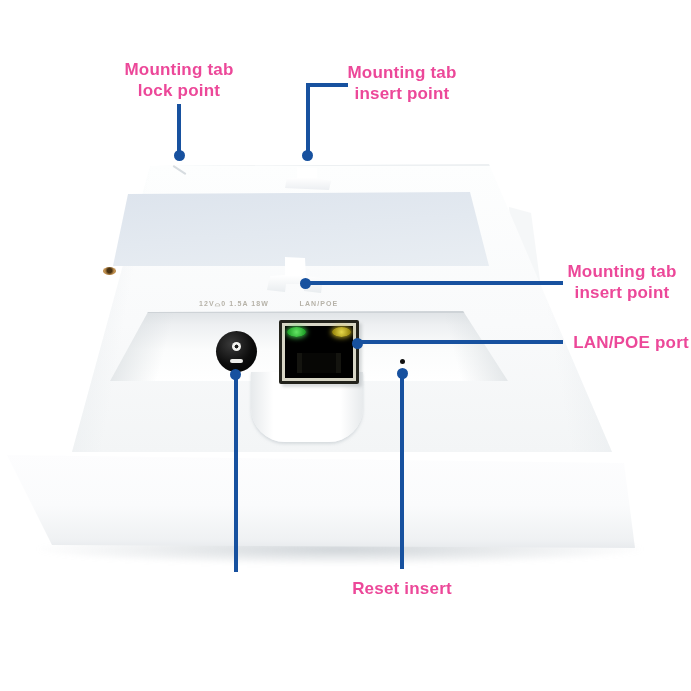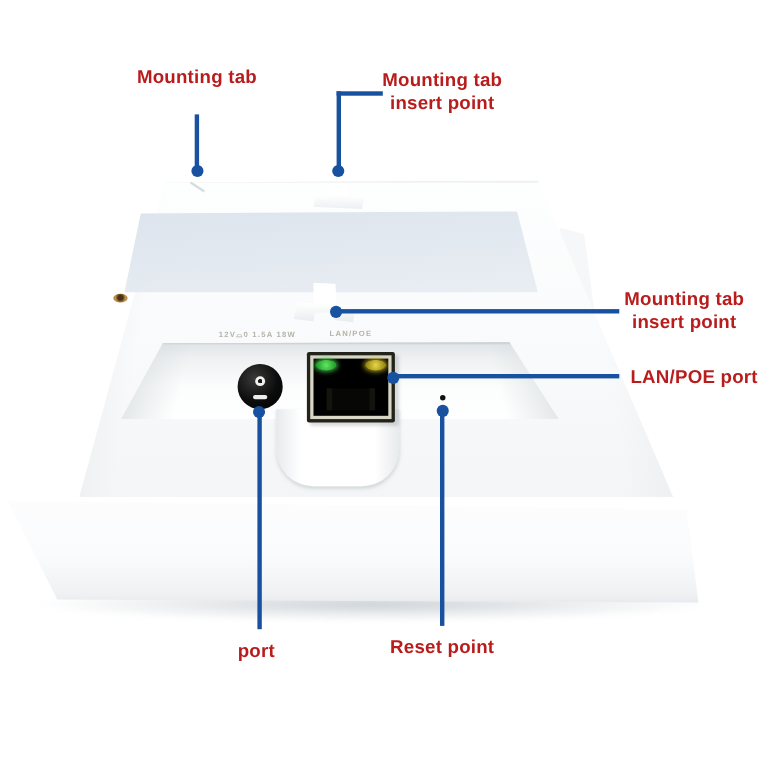--- a/index.html
+++ b/index.html
@@ -85,21 +85,21 @@
     filter:blur(2px);}
 
   .front-band{left:6px;top:451px;width:632px;height:99px;
     clip-path:polygon(1px 4px,618px 12px,629px 97px,46px 94px);
     background:linear-gradient(180deg,#fdfdfe 0%,#fafbfc 55%,#eff1f3 90%,#e6e9ec 100%);}
   .band-fold{left:60px;top:2px;width:552px;height:2px;background:#eef1f3;}
 
   
   .cl-line{position:absolute;background:#17519f;}
   .cl-dot{position:absolute;width:11px;height:11px;border-radius:50%;background:#17519f;}
-  .cl-label{position:absolute;font-size:17px;font-weight:600;color:#b91c1c;
+  .cl-label{position:absolute;font-size:17px;font-weight:600;color:#ec4899;
     text-align:center;line-height:21px;letter-spacing:0.2px;}
   .cl-label span{display:block;}
 </style>
 </head>
 <body>
 
 <div class="stage">
 
   <div class="abs fin fin-left"></div>
   <div class="abs fin fin-right"></div>
@@ -141,20 +141,21 @@
 
   <div class="abs reset-hole"></div>
 
   <div class="abs device-shadow"></div>
   <div class="abs front-band">
     <div class="abs band-fold"></div>
   </div>
 
   <div class="cl-label" style="left:99px;top:59px;width:160px;">
     <span>Mounting tab</span>
+    <span>lock point</span>
   </div>
   <div class="cl-line" style="left:177px;top:104px;width:4px;height:48px;"></div>
   <div class="cl-dot" style="left:174px;top:150px;"></div>
 
   <div class="cl-label" style="left:322px;top:62px;width:160px;">
     <span>Mounting tab</span>
     <span>insert point</span>
   </div>
   <div class="cl-line" style="left:306px;top:83px;width:42px;height:4px;"></div>
   <div class="cl-line" style="left:306px;top:83px;width:4px;height:69px;"></div>
@@ -169,22 +170,21 @@
 
   <div class="cl-dot" style="left:352px;top:338px;"></div>
   <div class="cl-line" style="left:360px;top:340px;width:203px;height:4px;"></div>
   <div class="cl-label" style="left:564px;top:332px;width:134px;">
     <span>LAN/POE port</span>
   </div>
 
   <div class="cl-dot" style="left:230px;top:369px;"></div>
   <div class="cl-line" style="left:234px;top:377px;width:4px;height:195px;"></div>
   <div class="cl-label" style="left:153px;top:581px;width:160px;">
-    <span>port</span>
   </div>
 
   <div class="cl-dot" style="left:397px;top:368px;"></div>
   <div class="cl-line" style="left:400px;top:376px;width:4px;height:193px;"></div>
   <div class="cl-label" style="left:322px;top:578px;width:160px;">
-    <span>Reset point</span>
+    <span>Reset insert</span>
   </div>
 
 </div>
 
 </body></html>

